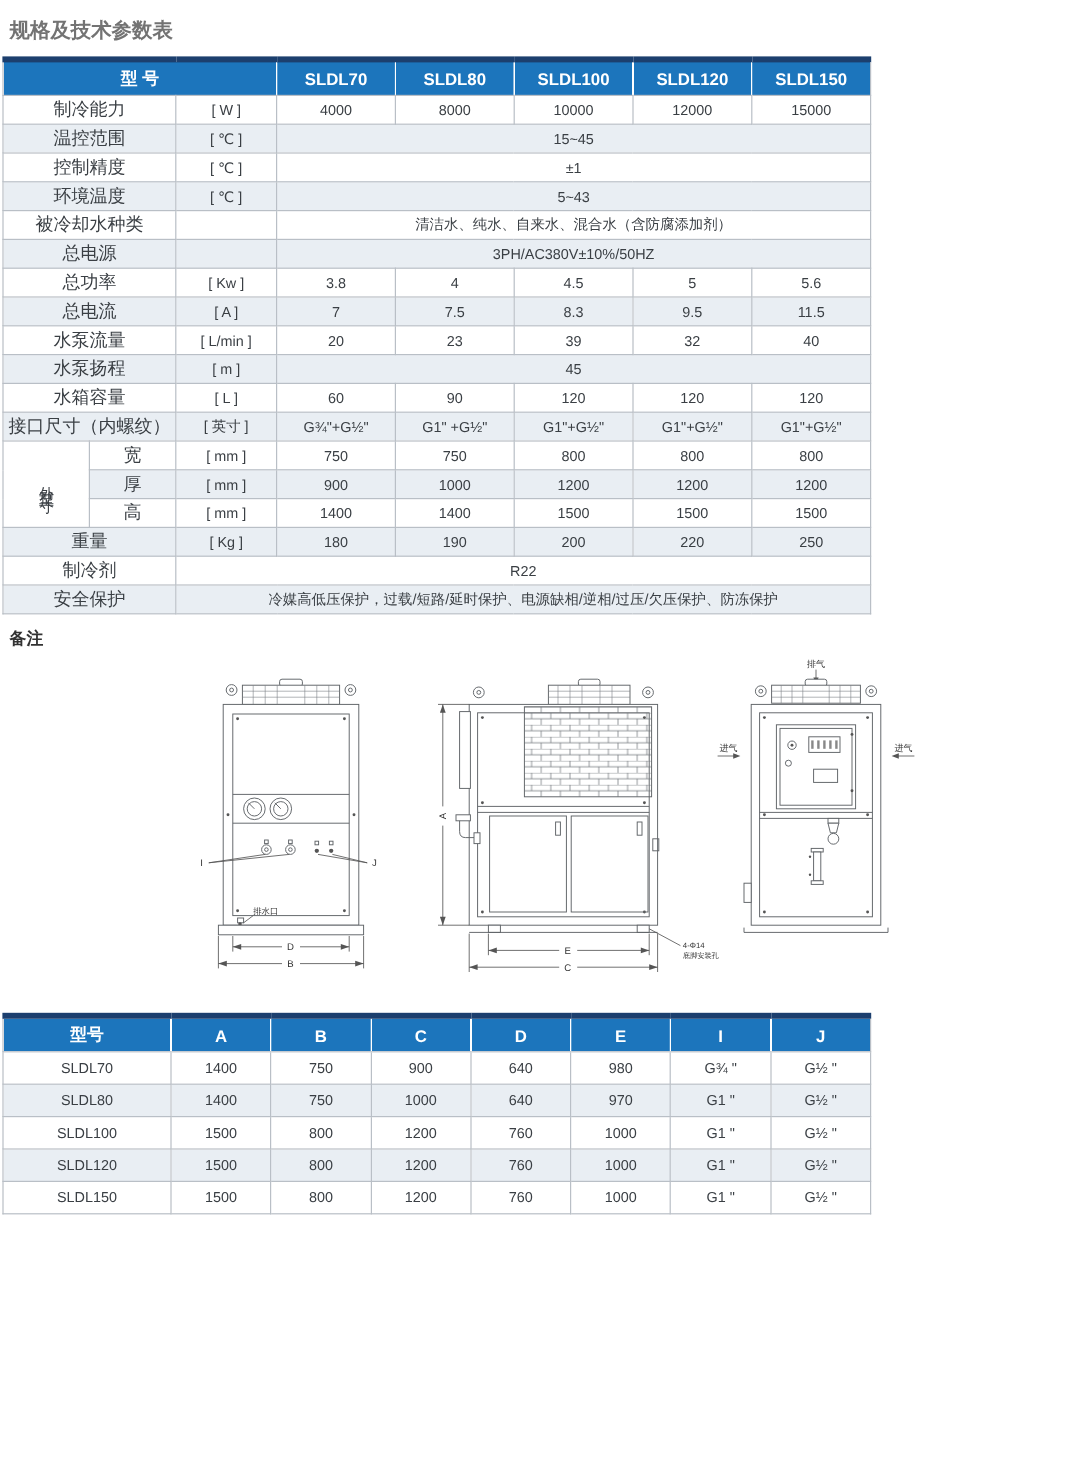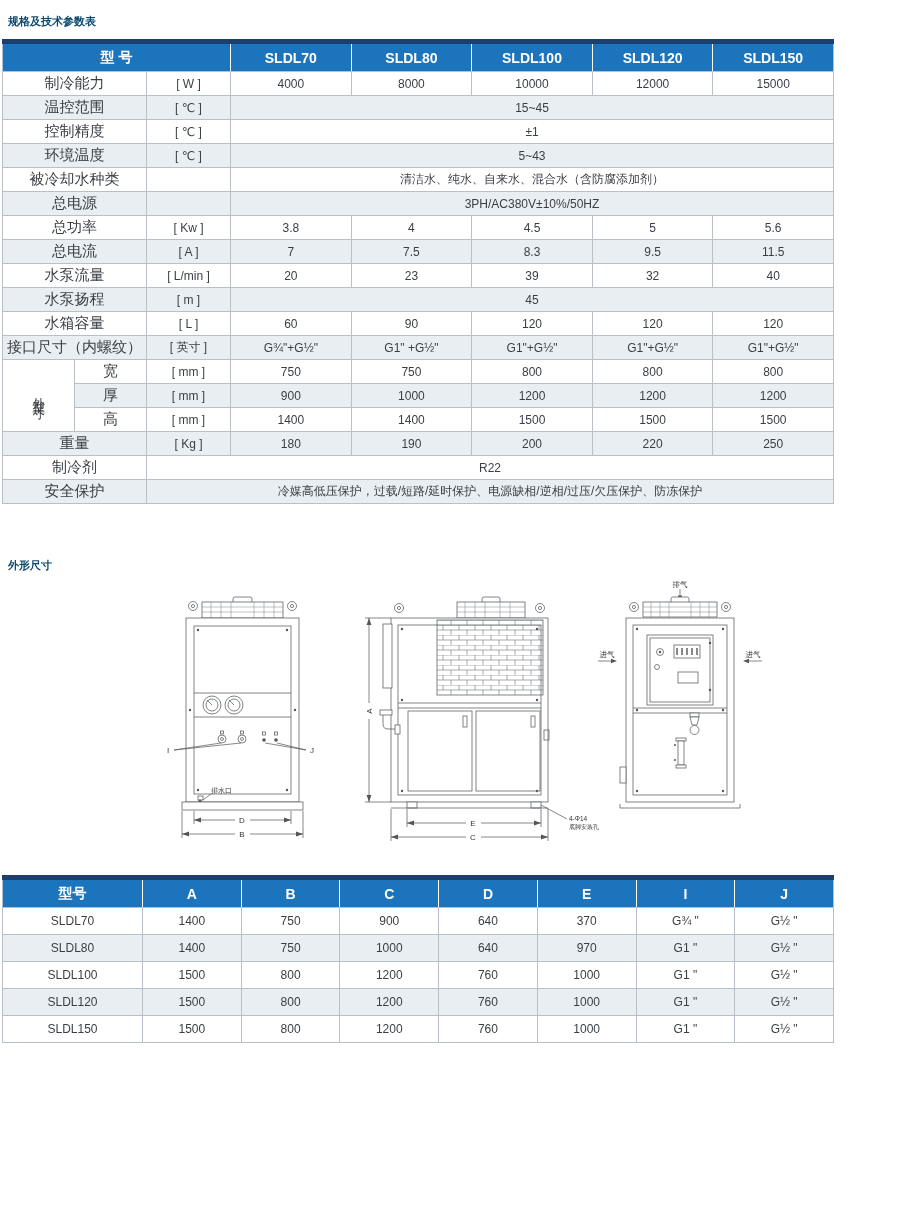--- a/index.html
+++ b/index.html
@@ -3,23 +3,23 @@
 <meta charset="utf-8">
 <style>
   * { box-sizing: border-box; }
   html,body { margin:0; padding:0; background:#fff; }
   body { width:900px; font-family:"Liberation Sans","DejaVu Sans",sans-serif; color:#3a3f44; }
   .page { position:relative; width:900px; height:1216px; overflow:hidden; background:#fff; }
 
   .title-block { padding:10px 8px 0 8px; }
   .title-model { font-size:35px; font-weight:bold; color:#1787c8; letter-spacing:-1px; display:inline-block; vertical-align:baseline; }
   .title-suffix { font-size:22px; font-weight:bold; color:#1787c8; margin-left:8px; display:inline-block; vertical-align:baseline; }
-  .section-title { color:#0c4a6e; font-size:11px; font-weight:bold; padding:0 8px; margin-top:14px; }
-
-  table { border-collapse:collapse; table-layout:fixed; width:832px; margin:10px 2px 0 2px; }
+  .section-title { color:#737373; font-size:17px; font-weight:bold; padding:0 8px; margin-top:14px; }
+
+  table { border-collapse:collapse; table-layout:fixed; width:724px; margin:10px 2px 0 2px; }
   td, th { border:1px solid #b9bfc6; text-align:center; overflow:hidden; white-space:nowrap; }
   thead th { background:#1c75bc; color:#fff; font-size:14px; font-weight:bold; height:30px;
              border-top:5px solid #1c3f6e; border-left:1px solid rgba(255,255,255,.55); border-right:1px solid rgba(255,255,255,.55); }
   thead th:first-child { border-left:1px solid #b9bfc6; }
   thead th:last-child  { border-right:1px solid #b9bfc6; }
   .spec td { height:24px; font-size:12px; }
   .spec tbody tr:nth-child(even) { background:#e9eef3; }
   .spec td.lbl { font-size:15px; }
   .vert { writing-mode:vertical-lr; text-orientation:upright; letter-spacing:3px; font-size:12.5px; line-height:1; }
 
@@ -198,23 +198,23 @@
         <td colspan="6">R22</td>
       </tr>
       <tr>
         <td class="lbl" colspan="2">安全保护</td>
         <td colspan="6">冷媒高低压保护，过载/短路/延时保护、电源缺相/逆相/过压/欠压保护、防冻保护</td>
       </tr>
     </tbody>
   </table>
 
   <div class="notes">
+    <div class="notes-title">备注</div>
   </div>
 
-  <div class="section-title dims-heading">外形尺寸</div>
 
   <div class="drawings">
 
     <svg style="left:155px" width="175" height="285" viewBox="0 0 175 285">
       <g>
         <circle class="lnf" cx="38" cy="31" r="4.5"></circle>
           <circle class="ln" cx="38" cy="31" r="1.6"></circle>
         <circle class="lnf" cx="137" cy="31" r="4.5"></circle>
           <circle class="ln" cx="137" cy="31" r="1.6"></circle>
       </g>
@@ -449,21 +449,21 @@
         <th>J</th>
       </tr>
     </thead>
     <tbody>
       <tr>
         <td>SLDL70</td>
         <td>1400</td>
         <td>750</td>
         <td>900</td>
         <td>640</td>
-        <td>370</td>
+        <td>980</td>
         <td>G¾ "</td>
         <td>G½ "</td>
       </tr>
       <tr>
         <td>SLDL80</td>
         <td>1400</td>
         <td>750</td>
         <td>1000</td>
         <td>640</td>
         <td>970</td>

